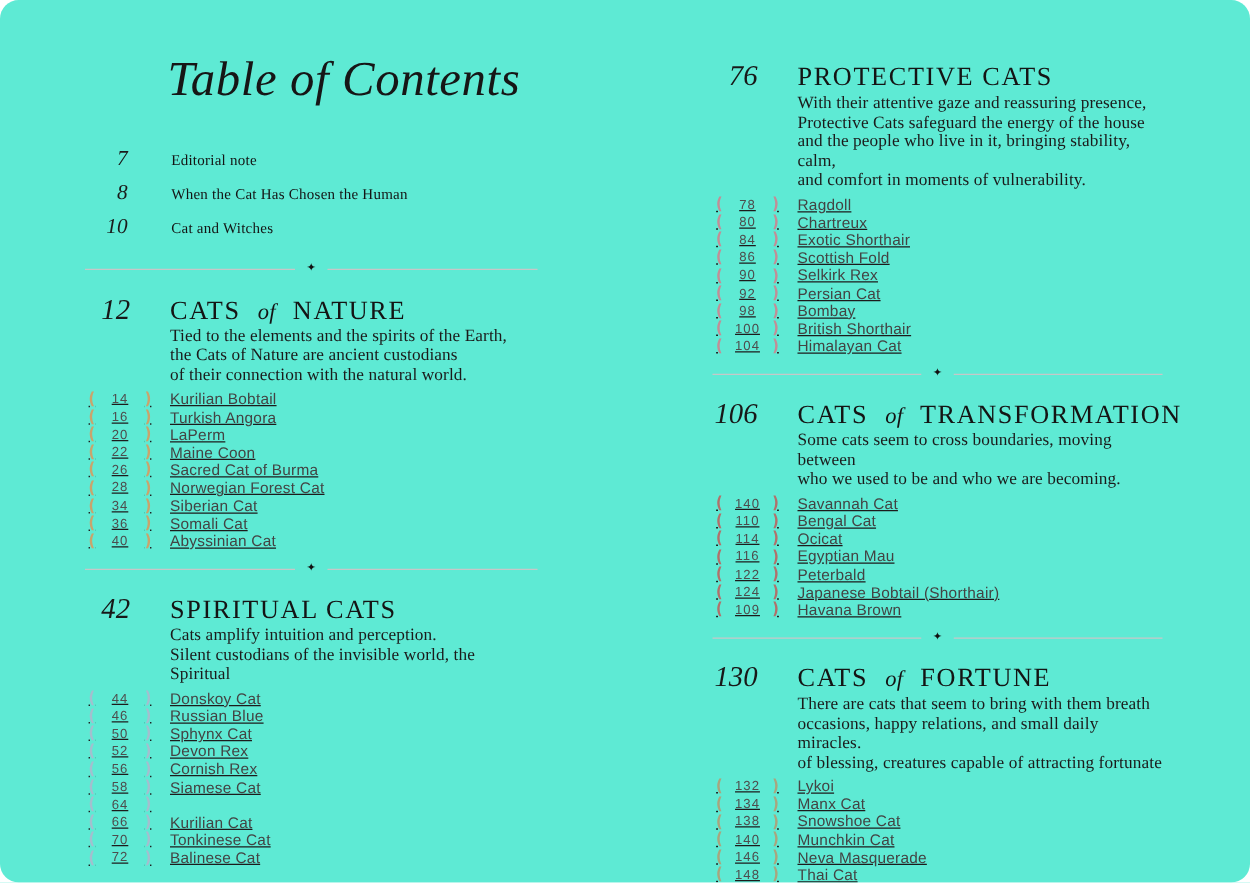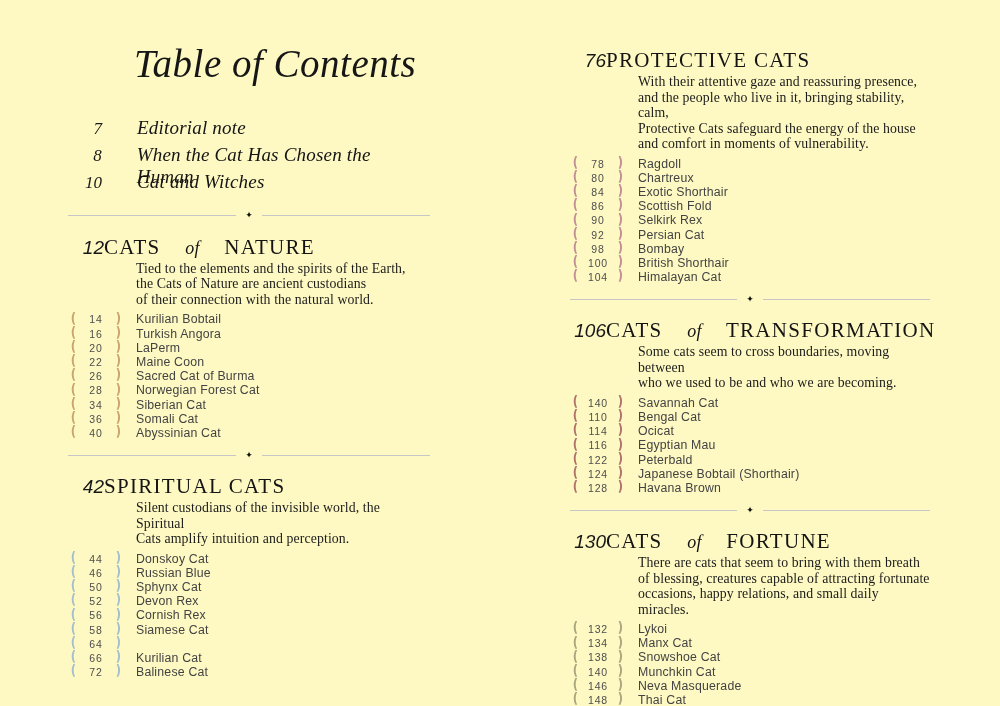--- a/index.html
+++ b/index.html
@@ -1,21 +1,21 @@
 <!DOCTYPE html>
 <html><head>
 <meta charset="utf-8">
 <style>
   * { margin:0; padding:0; box-sizing:border-box; }
   html,body { background:#ffffff; }
   body {
     width:1000px; height:706px; position:relative; overflow:hidden;
     font-family:"Liberation Sans", sans-serif; color:#1c1c1c;
   }
-  .page { position:absolute; inset:0; background:#fef9c3; }
+  .page { position:absolute; inset:0; background:#5eead4;border-radius:15px; }
 
   .col { position:absolute; top:42px; }
   .col-left  { left:68px;  width:362px; }
   .col-right { left:570px; width:360px; }
 
   
   .toc-title {
     margin:0 0 0 66px;
     font-family:"Liberation Serif", serif; font-style:italic; font-weight:500;
     font-size:39px; line-height:1.15; color:#161616; letter-spacing:0.5px;
@@ -23,54 +23,54 @@
 
   
   .intro { margin-top:30px; }
   .intro-row { display:flex; align-items:baseline; height:27px; }
   .intro-num {
     width:34px; text-align:right; margin-right:35px;
     font-family:"Liberation Serif", serif; font-style:italic;
     font-size:17px; color:#1a1a1a;
   }
   .intro-label {
-    font-family:"Liberation Serif", serif; font-style:italic; font-weight:500;
-    font-size:19px; color:#141414; letter-spacing:0.2px;
+    font-family:"Liberation Serif", serif; font-weight:500;
+    font-size:12px; color:#141414; letter-spacing:0.2px;
   }
 
   
   .divider { display:flex; align-items:center; gap:9px; height:12px; }
   .divider .line { flex:1; height:1px; background:#c7c7c7; }
   .divider .orn { font-size:9px; line-height:1; color:#111; font-family:"DejaVu Sans", sans-serif; }
   .d-after-intro { margin-top:12px; }
   .d-mid { margin-top:9px; }
 
   
   .section { margin-top:13px; }
   .sec-head { display:flex; align-items:baseline; height:24px; }
   .sec-num {
-    width:36px; text-align:right; flex:none;
-    font-family:Liberation Sans, sans-serif; font-style:italic;
-    font-size:19px; color:#181818;
+    width:36px; text-align:right; margin-right:32px; flex:none;
+    font-family:Liberation Serif, serif; font-style:italic;
+    font-size:23px; color:#181818;
   }
   .sec-title {
     font-family:"Liberation Serif", serif; font-weight:500;
     font-size:21px; letter-spacing:1.3px; color:#141414; white-space:nowrap;
   }
-  .t-of { font-style:italic; text-transform:lowercase; font-size:18px; letter-spacing:0.3px; margin:0 18px; }
+  .t-of { font-style:italic; text-transform:lowercase; font-size:18px; letter-spacing:0.3px; margin:0 7px; }
   .t-of:empty, .t-b:empty { display:none; }
   .sec-desc {
     margin-left:68px; margin-top:2px;
     font-family:"Liberation Serif", serif;
     font-size:13.8px; line-height:15.5px; color:#1b1b1b; letter-spacing:0.1px;
   }
 
   
   .entries { margin-top:5px; }
-  .entry { display:flex; align-items:center; height:14.2px; }
+  .entry { display:flex; align-items:center; height:14.2px;text-decoration:underline; }
   .bracket {
     width:11px; flex:none; text-align:center;
     font-family:"DejaVu Sans", sans-serif; font-weight:700;
     font-size:11.5px; line-height:1; color:var(--accent,#b3936a);
     transform:scaleY(1.15);
   }
   .bracket.open::before  { content:"("; }
   .bracket.close::before { content:")"; }
   .entry-num {
     width:34px; flex:none; text-align:center;
@@ -197,22 +197,22 @@
       <span class="line"></span>
     </div>
 
     <div class="section">
       <div class="sec-head">
         <span class="sec-num">42</span>
         <h2 class="sec-title"><span class="t-a">SPIRITUAL CATS</span>  </h2>
       </div>
       <div class="sec-desc">
 
-      <div>Silent custodians of the invisible world, the Spiritual</div>
-          <div>Cats amplify intuition and perception.</div>
+      <div>Cats amplify intuition and perception.</div>
+          <div>Silent custodians of the invisible world, the Spiritual</div>
         </div>
       <div class="entries" style="--accent: #a3bfce;">
 
           <div class="entry">
             <span class="bracket open"></span>
             <span class="entry-num">44</span>
             <span class="bracket close"></span>
             <span class="entry-name">Donskoy Cat</span>
           </div>
 
@@ -257,20 +257,26 @@
             <span class="bracket close"></span>
           </div>
 
           <div class="entry">
             <span class="bracket open"></span>
             <span class="entry-num">66</span>
             <span class="bracket close"></span>
             <span class="entry-name">Kurilian Cat</span>
           </div>
 
+          <div class="entry">
+            <span class="bracket open"></span>
+            <span class="entry-num">70</span>
+            <span class="bracket close"></span>
+            <span class="entry-name">Tonkinese Cat</span>
+          </div>
 
           <div class="entry">
             <span class="bracket open"></span>
             <span class="entry-num">72</span>
             <span class="bracket close"></span>
             <span class="entry-name">Balinese Cat</span>
           </div>
         </div>
     </div>
   </div>
@@ -278,22 +284,22 @@
   <div class="col col-right">
 
     <div class="section" style="margin-top:6px;">
       <div class="sec-head">
         <span class="sec-num">76</span>
         <h2 class="sec-title"><span class="t-a">PROTECTIVE CATS</span>  </h2>
       </div>
       <div class="sec-desc">
 
       <div>With their attentive gaze and reassuring presence,</div>
+          <div>Protective Cats safeguard the energy of the house</div>
           <div>and the people who live in it, bringing stability, calm,</div>
-          <div>Protective Cats safeguard the energy of the house</div>
           <div>and comfort in moments of vulnerability.</div>
         </div>
       <div class="entries" style="--accent: #c28e96;">
 
           <div class="entry">
             <span class="bracket open"></span>
             <span class="entry-num">78</span>
             <span class="bracket close"></span>
             <span class="entry-name">Ragdoll</span>
           </div>
@@ -411,43 +417,43 @@
 
           <div class="entry">
             <span class="bracket open"></span>
             <span class="entry-num">124</span>
             <span class="bracket close"></span>
             <span class="entry-name">Japanese Bobtail (Shorthair)</span>
           </div>
 
           <div class="entry">
             <span class="bracket open"></span>
-            <span class="entry-num">128</span>
+            <span class="entry-num">109</span>
             <span class="bracket close"></span>
             <span class="entry-name">Havana Brown</span>
           </div>
         </div>
     </div>
 
     <div class="divider d-mid">
       <span class="line"></span>
       <span class="orn">✦</span>
       <span class="line"></span>
     </div>
 
     <div class="section">
       <div class="sec-head">
         <span class="sec-num">130</span>
         <h2 class="sec-title"><span class="t-a">CATS</span> <span class="t-of">of</span> <span class="t-b">FORTUNE</span></h2>
       </div>
       <div class="sec-desc">
 
       <div>There are cats that seem to bring with them breath</div>
+          <div>occasions, happy relations, and small daily miracles.</div>
           <div>of blessing, creatures capable of attracting fortunate</div>
-          <div>occasions, happy relations, and small daily miracles.</div>
         </div>
       <div class="entries" style="--accent: #a9a57e;">
 
           <div class="entry">
             <span class="bracket open"></span>
             <span class="entry-num">132</span>
             <span class="bracket close"></span>
             <span class="entry-name">Lykoi</span>
           </div>
 

